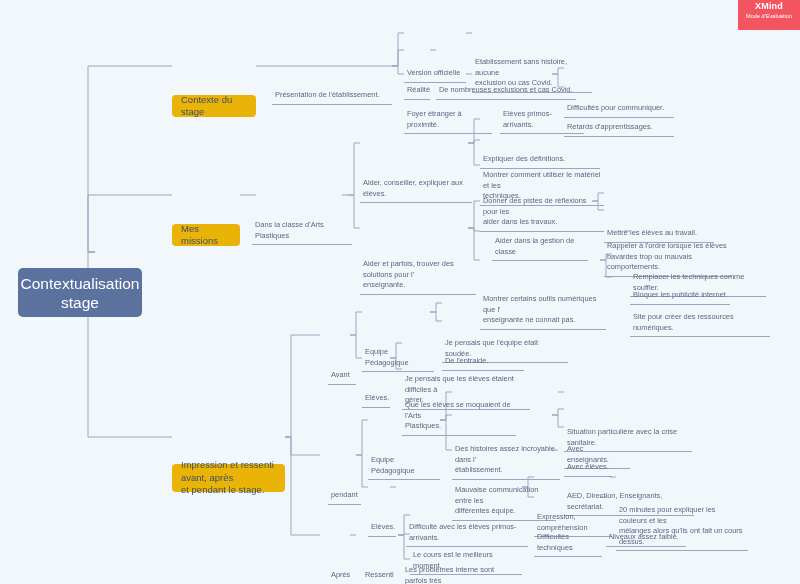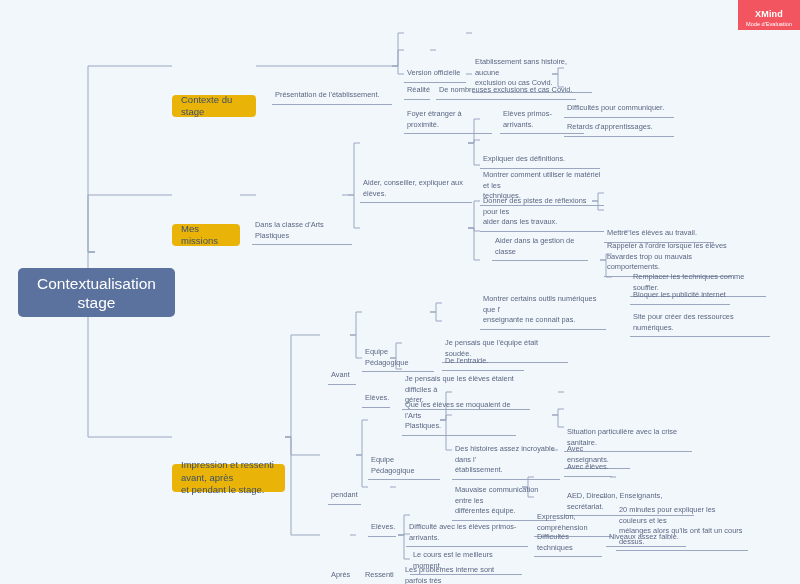--- a/index.html
+++ b/index.html
@@ -50,21 +50,21 @@
   .ul { border-bottom: 1px solid #9aa7bf; }
 
   
   #watermark {
     position: absolute;
     right: 0; top: 0;
     width: 62px; height: 30px;
     background: #f2555f;
     color: #ffffff;
     text-align: center;
-    padding-top: 9px;
+    padding-top: 1px;
   }
   #watermark .wm-title { font-size: 9px; font-weight: bold; letter-spacing: .2px; line-height: 11px; }
   #watermark .wm-sub   { font-size: 5.6px; line-height: 9px; }
 </style>
 </head>
 <body>
 
 <div id="canvas">
 
   <svg id="wires" viewBox="0 0 800 584">
@@ -146,21 +146,21 @@
 
     <path d="M 600 497 L 606 497"></path>
 
     <path d="M 350 535 L 356 535"></path>
 
     <path d="M 398 535 L 404 535 L 404 515 L 410 515"></path>
     <path d="M 398 535 L 404 535 L 404 534 L 410 534"></path>
     <path d="M 398 535 L 404 535 L 404 559 L 410 559"></path>
   </svg>
 
-  <div class="node root" style="left:18px; top:228px; width:157px; height:49px;">
+  <div class="node root" style="left:18px; top:228px; width:124px; height:49px;">
     <span>Contextualisation
 stage</span>
   </div>
 
   <div class="node main" style="left:172px; top:55px; width:84px; height:22px;">
     <span>Contexte du stage</span>
   </div>
 
   <div class="node topic ul" style="left:272px; top:49px; width:120px;">Présentation de l'établissement.</div>
 
@@ -182,20 +182,22 @@
 
   <div class="node topic ul" style="left:252px; top:179px; width:100px;">Dans la classe d'Arts Plastiques</div>
 
   <div class="node topic ul" style="left:360px; top:137px; width:112px;">Aider, conseiller, expliquer aux élèves.</div>
   <div class="node topic ul" style="left:480px; top:113px; width:120px;">Expliquer des définitions.</div>
   <div class="node topic ul" style="left:480px; top:129px; width:124px;">Montrer comment utiliser le matériel et les
 techniques.</div>
   <div class="node topic ul" style="left:480px; top:155px; width:124px;">Donner des pistes de réflexions pour les
 aider dans les travaux.</div>
 
+  <div class="node topic ul" style="left:360px; top:218px; width:116px;">Aider et parfois, trouver des solutions pour l'
+enseignante.</div>
 
   <div class="node topic ul" style="left:492px; top:195px; width:96px;">Aider dans la gestion de classe</div>
   <div class="node topic ul" style="left:604px; top:187px; width:110px;">Mettre les élèves au travail.</div>
   <div class="node topic ul" style="left:604px; top:200px; width:128px;">Rappeler à l'ordre lorsque les élèves
 bavardes trop ou mauvais comportements.</div>
 
   <div class="node topic ul" style="left:630px; top:231px; width:136px;">Remplacer les techniques comme souffler.</div>
 
   <div class="node topic ul" style="left:480px; top:253px; width:126px;">Montrer certains outils numériques que l'
 enseignante ne connait pas.</div>

